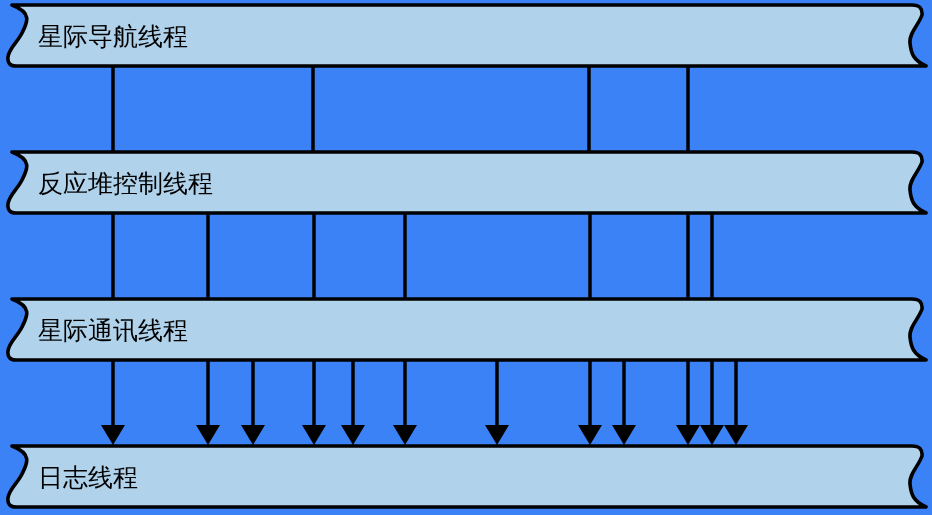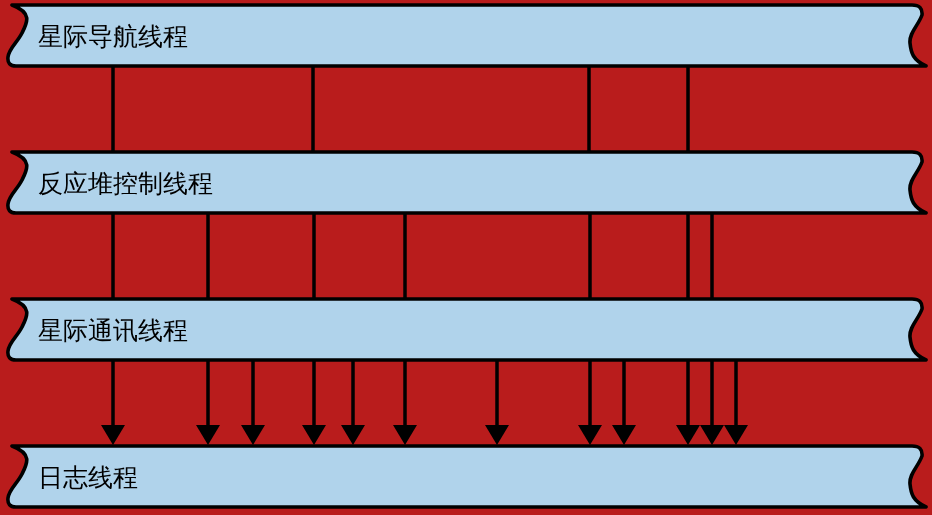--- a/index.html
+++ b/index.html
@@ -5,21 +5,21 @@
   html, body {
     margin: 0;
     padding: 0;
     background: #ffffff;
     font-family: "Liberation Sans", sans-serif;
   }
   .canvas {
     position: relative;
     width: 932px;
     height: 515px;
-    background: #b91c1c;
+    background: #3b82f6;
     overflow: hidden;
   }
   .band-outline {
     stroke: #000000;
     stroke-width: 3.6;
     stroke-linejoin: round;
   }
   .band-label {
     font-family: "Liberation Sans", sans-serif;
     font-size: 25px;

